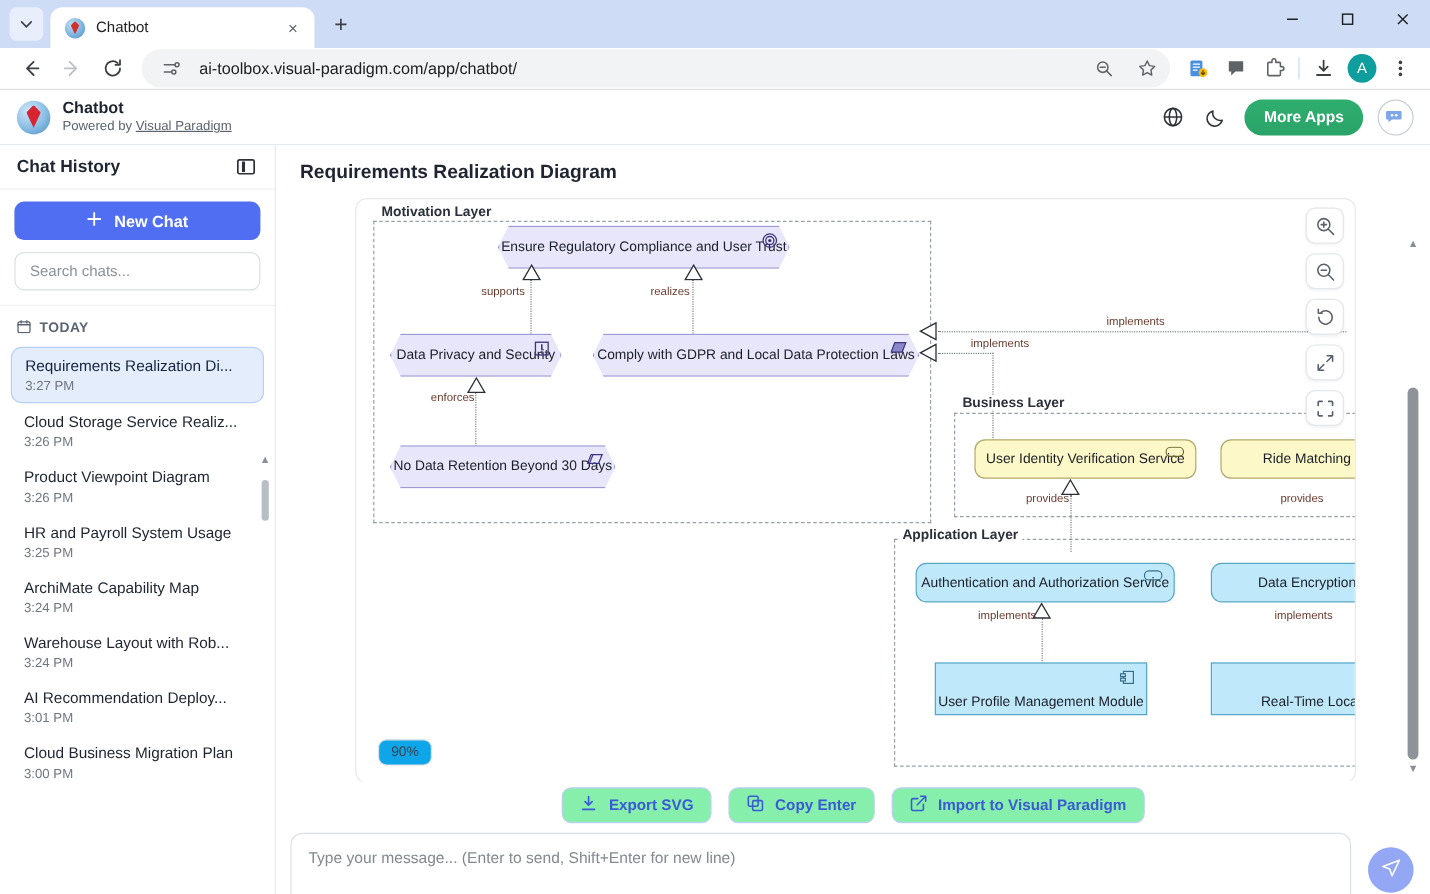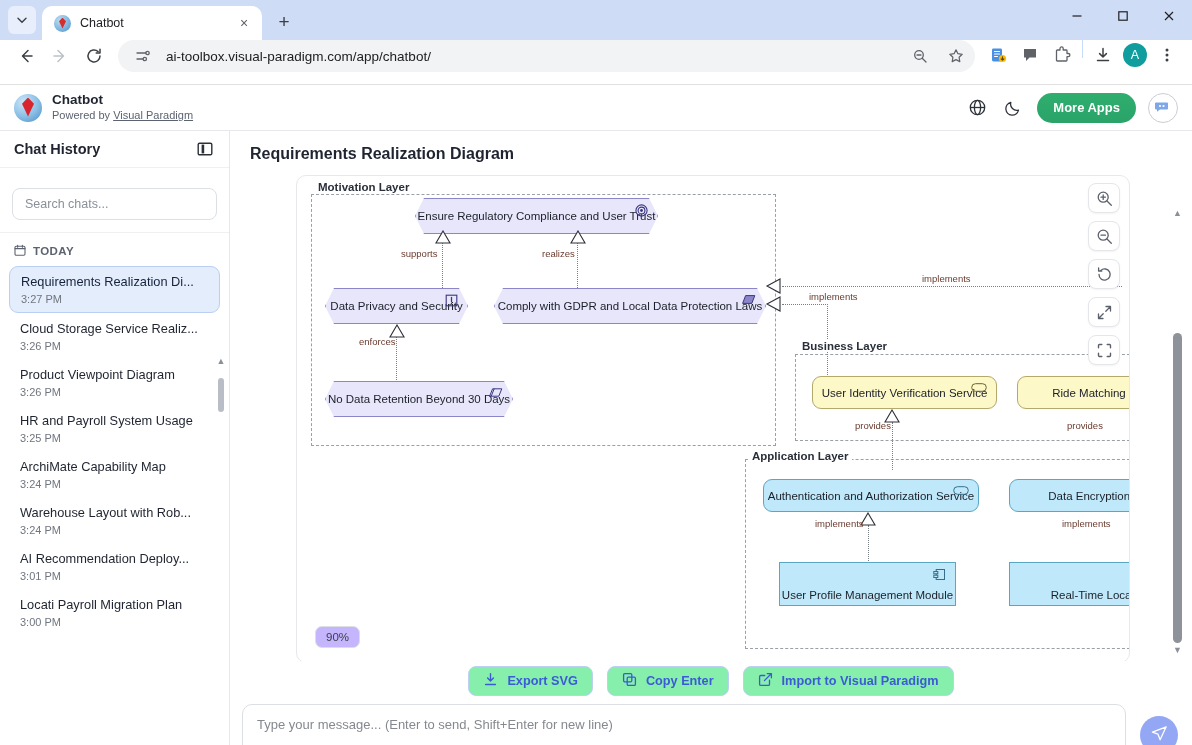--- a/index.html
+++ b/index.html
@@ -43,21 +43,21 @@
   .new-tab-btn {
     width: 28px; height: 28px; margin: 0 0 4px 8px; display: flex;
     align-items: center; justify-content: center; border-radius: 50%;
     color: #3c4043; font-size: 19px; cursor: pointer;
   }
   .win-controls { margin-left: auto; display: flex; align-items: flex-start; height: 40px; }
   .win-btn { width: 46px; height: 32px; display: flex; align-items: center;
     justify-content: center; cursor: pointer; color: #202124; }
 
   .browser-toolbar {
-    height: 45px; background: #fff; display: flex; align-items: flex-start;
+    height: 35px; background: #fff; display: flex; align-items: center;
     padding: 0 10px; gap: 2px; border-bottom: 1px solid #e0e0e0;
   }
   .nav-btn { width: 32px; height: 32px; display:flex; align-items:center;
     justify-content:center; border-radius: 50%; cursor: pointer; color:#3c4043; }
   .nav-btn.disabled { color: #bdc1c6; }
   .omnibox {
     flex: 1; height: 32px; background: #f1f3f4; border-radius: 16px;
     display: flex; align-items: center; padding: 0 6px 0 12px; margin: 0 6px;
     gap: 10px; cursor: text;
   }
@@ -195,21 +195,21 @@
   .conn-label {
     position: absolute; font-size: 9.5px; color: #6a3b2e; z-index: 5;
     background: transparent; white-space: nowrap;
   }
   .dotline { position:absolute; border-left: 1.5px dotted #7a7f87; z-index: 2; }
   .dotline-h { position:absolute; border-top: 1.5px dotted #7a7f87; z-index: 2; }
   .tri { position:absolute; z-index: 5; }
 
   .zoom-badge {
     position:absolute; left: 18px; bottom: 14px; border:1px solid #dcdfe4;
-    border-radius:7px; background:#c4b5fd; padding: 4px 10px; font-size: 11.5px;
+    border-radius:7px; background:#0ea5e9; padding: 4px 10px; font-size: 11.5px;
     color:#3c4149; z-index: 10; cursor: pointer;
   }
 
   .canvas-tools {
     position:absolute; right: 72px; top: 8px; display:flex; flex-direction:column;
     gap: 8px; z-index: 12;
   }
   .tool-btn {
     width: 32px; height: 30px; border:1px solid #e4e6ea; border-radius: 8px;
     background:#fff; display:flex; align-items:center; justify-content:center;
@@ -400,20 +400,28 @@
     <div class="sb-head">
       <span class="sb-title">Chat History</span>
       <span class="sb-collapse">
         <svg width="16" height="16" viewBox="0 0 16 16">
             <rect x="1.2" y="2.2" width="13.6" height="11.6" rx="1.4" stroke="#2c3038" stroke-width="1.4" fill="none"></rect>
             <rect x="4.6" y="3.6" width="2.6" height="8.8" fill="#2c3038"></rect>
           </svg>
       </span>
     </div>
     <div class="sb-top">
+      <button class="new-chat-btn">
+        <span>
+          <svg width="13" height="13" viewBox="0 0 13 13">
+              <path d="M6.5 1.5v10M1.5 6.5h10" stroke="#fff" stroke-width="1.6" stroke-linecap="round"></path>
+            </svg>
+        </span>
+        <span>New Chat</span>
+      </button>
       <input class="search-box" placeholder="Search chats..." style="">
     </div>
     <div class="sb-list">
       <div class="sb-daygroup">
         <span>
           <svg width="12" height="12" viewBox="0 0 12 12">
               <rect x="1" y="2.2" width="10" height="9" rx="1.2" stroke="#5c6370" stroke-width="1.1" fill="none"></rect>
               <path d="M1 4.6h10M3.6 1.2v2M8.4 1.2v2" stroke="#5c6370" stroke-width="1.1" stroke-linecap="round"></path>
             </svg>
         </span>
@@ -442,21 +450,21 @@
           </div>
           <div class="chat-item">
             <div class="chat-item-title">Warehouse Layout with Rob...</div>
             <div class="chat-item-time">3:24 PM</div>
           </div>
           <div class="chat-item">
             <div class="chat-item-title">AI Recommendation Deploy...</div>
             <div class="chat-item-time">3:01 PM</div>
           </div>
           <div class="chat-item">
-            <div class="chat-item-title">Locati Payroll Migration Plan</div>
+            <div class="chat-item-title">Cloud Business Migration Plan</div>
             <div class="chat-item-time">3:00 PM</div>
           </div>
         </div>
       <div class="sb-scroll">
         <span class="sb-arrow">▲</span>
         <div class="sb-track">
           <div class="sb-thumb"></div>
         </div>
 
       </div>

